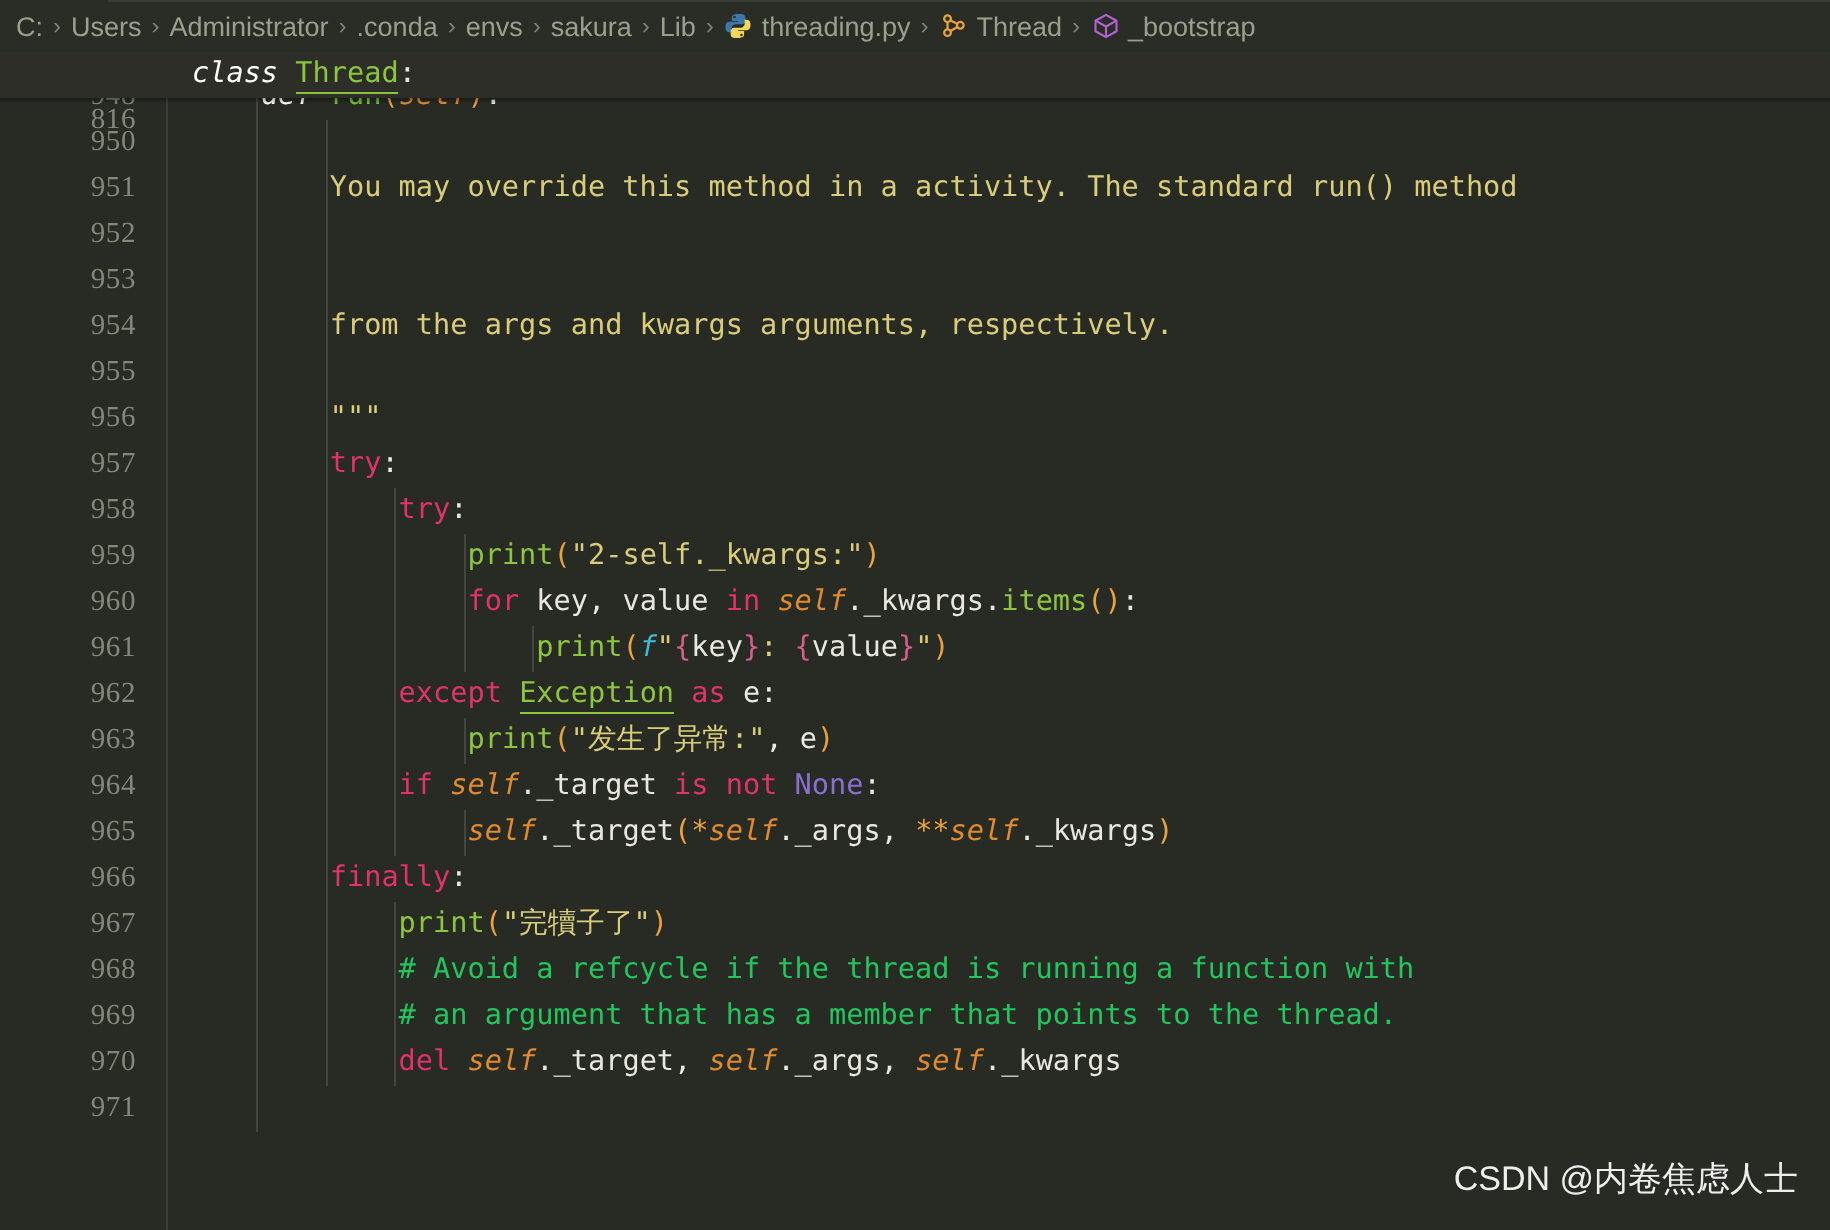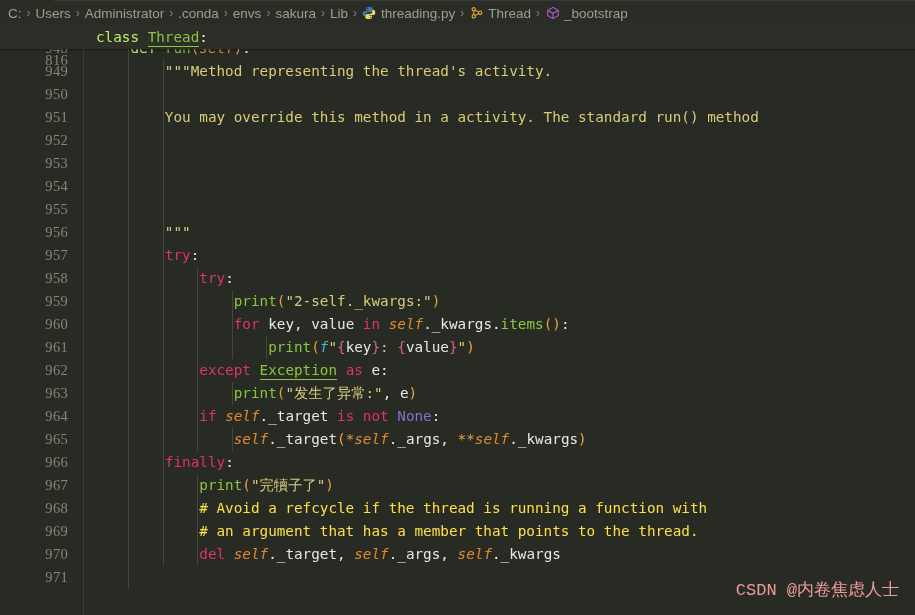--- a/index.html
+++ b/index.html
@@ -127,48 +127,48 @@
   
   .iguide {
     position: absolute;
     width: 1px;
     background: #45473e;
     z-index: 1;
   }
 
   
   .t-kw      { color: #e0326c; text-align: center; }           
-  .t-def     { color: #bef264; }  
+  .t-def     { color: #ffffff; font-style: italic; }  
   .t-fn      { color: #8cc63f; }           
   .t-fndef   { color: #6fca3a; }           
   .t-cls     { color: #8cc63f; }           
   .t-self    { color: #e08a2e; font-style: italic; }
   .t-plain   { color: #e8e8e0; }
   .t-str     { color: #d9cd7a; }
   .t-doc     { color: #d9cd7a; }
-  .t-com     { color: #fde047; }
+  .t-com     { color: #22c55e; }
   .t-none    { color: #8a6fd0; }
   .t-punct   { color: #e8a33d; }
   .t-op      { color: #e8a33d; }
   .t-fprefix { color: #41b8d8; font-style: italic; }
   .t-brace   { color: #d2608e; }
   .t-fvar    { color: #e8e8e0; }
 
   .underline-occ {
     border-bottom: 1.5px solid #8cc63f;
     padding-bottom: 1px;
   }
 
   
   .watermark {
     position: absolute;
     right: 16px;
     bottom: 14px;
-    color: #fca5a5;
-    font-family: Liberation Mono, monospace;
+    color: #ffffff;
+    font-family: Liberation Sans, sans-serif;
     font-size: 17px;
     opacity: 0.92;
     z-index: 40;
     pointer-events: none;
     white-space: nowrap;
   }
 </style>
 </head>
 <body>
 
@@ -242,26 +242,25 @@
           </svg>
         </span>
         <span>_bootstrap</span>
       </span>
     </div>
 
   <div class="editor">
     <div id="code-lines" style="position: relative; top: -12px;">
         <div class="code-line"><span class="lineno">947</span><span class="linetext"></span></div>
         <div class="code-line"><div class="iguide" style="left: 128.4px; top: 0px; height: 23px;"></div><span class="lineno">948</span><span class="linetext"><span class="t-plain">    </span><span class="t-def">def</span><span class="t-plain"> </span><span class="t-fndef">run</span><span class="t-punct">(</span><span class="t-self">self</span><span class="t-punct">)</span><span class="t-plain">:</span></span></div>
-        <div class="code-line"><div class="iguide" style="left: 128.4px; top: 0px; height: 23px;"></div><div class="iguide" style="left: 162.8px; top: 0px; height: 23px;"></div><span class="lineno">949</span><span class="linetext"><span class="t-doc">        """Method representing the thread's activity.</span></span></div>
         <div class="code-line"><div class="iguide" style="left: 128.4px; top: 0px; height: 23px;"></div><div class="iguide" style="left: 162.8px; top: 0px; height: 23px;"></div><span class="lineno">950</span><span class="linetext"></span></div>
         <div class="code-line"><div class="iguide" style="left: 128.4px; top: 0px; height: 23px;"></div><div class="iguide" style="left: 162.8px; top: 0px; height: 23px;"></div><span class="lineno">951</span><span class="linetext"><span class="t-doc">        You may override this method in a activity. The standard run() method</span></span></div>
         <div class="code-line"><div class="iguide" style="left: 128.4px; top: 0px; height: 23px;"></div><div class="iguide" style="left: 162.8px; top: 0px; height: 23px;"></div><span class="lineno">952</span></div>
         <div class="code-line"><div class="iguide" style="left: 128.4px; top: 0px; height: 23px;"></div><div class="iguide" style="left: 162.8px; top: 0px; height: 23px;"></div><span class="lineno">953</span></div>
-        <div class="code-line"><div class="iguide" style="left: 128.4px; top: 0px; height: 23px;"></div><div class="iguide" style="left: 162.8px; top: 0px; height: 23px;"></div><span class="lineno">954</span></div>
+        <div class="code-line"><div class="iguide" style="left: 128.4px; top: 0px; height: 23px;"></div><div class="iguide" style="left: 162.8px; top: 0px; height: 23px;"></div><span class="lineno">954</span><span class="linetext"><span class="t-doc">        from the args and kwargs arguments, respectively.</span></span></div>
         <div class="code-line"><div class="iguide" style="left: 128.4px; top: 0px; height: 23px;"></div><div class="iguide" style="left: 162.8px; top: 0px; height: 23px;"></div><span class="lineno">955</span><span class="linetext"></span></div>
         <div class="code-line"><div class="iguide" style="left: 128.4px; top: 0px; height: 23px;"></div><div class="iguide" style="left: 162.8px; top: 0px; height: 23px;"></div><span class="lineno">956</span><span class="linetext"><span class="t-doc">        """</span></span></div>
         <div class="code-line"><div class="iguide" style="left: 128.4px; top: 0px; height: 23px;"></div><div class="iguide" style="left: 162.8px; top: 0px; height: 23px;"></div><span class="lineno">957</span><span class="linetext"><span class="t-plain">        </span><span class="t-kw">try</span><span class="t-plain">:</span></span></div>
         <div class="code-line"><div class="iguide" style="left: 128.4px; top: 0px; height: 23px;"></div><div class="iguide" style="left: 162.8px; top: 0px; height: 23px;"></div><div class="iguide" style="left: 197.2px; top: 0px; height: 23px;"></div><span class="lineno">958</span><span class="linetext"><span class="t-plain">            </span><span class="t-kw">try</span><span class="t-plain">:</span></span></div>
         <div class="code-line"><div class="iguide" style="left: 128.4px; top: 0px; height: 23px;"></div><div class="iguide" style="left: 162.8px; top: 0px; height: 23px;"></div><div class="iguide" style="left: 197.2px; top: 0px; height: 23px;"></div><div class="iguide" style="left: 231.6px; top: 0px; height: 23px;"></div><span class="lineno">959</span><span class="linetext"><span class="t-plain">                </span><span class="t-fn">print</span><span class="t-punct">(</span><span class="t-str">"2-self._kwargs:"</span><span class="t-punct">)</span></span></div>
         <div class="code-line"><div class="iguide" style="left: 128.4px; top: 0px; height: 23px;"></div><div class="iguide" style="left: 162.8px; top: 0px; height: 23px;"></div><div class="iguide" style="left: 197.2px; top: 0px; height: 23px;"></div><div class="iguide" style="left: 231.6px; top: 0px; height: 23px;"></div><span class="lineno">960</span><span class="linetext"><span class="t-plain">                </span><span class="t-kw">for</span><span class="t-plain"> key, value </span><span class="t-kw">in</span><span class="t-plain"> </span><span class="t-self">self</span><span class="t-plain">._kwargs</span><span class="t-plain">.</span><span class="t-fn">items</span><span class="t-punct">()</span><span class="t-plain">:</span></span></div>
         <div class="code-line"><div class="iguide" style="left: 128.4px; top: 0px; height: 23px;"></div><div class="iguide" style="left: 162.8px; top: 0px; height: 23px;"></div><div class="iguide" style="left: 197.2px; top: 0px; height: 23px;"></div><div class="iguide" style="left: 231.6px; top: 0px; height: 23px;"></div><div class="iguide" style="left: 266px; top: 0px; height: 23px;"></div><span class="lineno">961</span><span class="linetext"><span class="t-plain">                    </span><span class="t-fn">print</span><span class="t-punct">(</span><span class="t-fprefix">f</span><span class="t-str">"</span><span class="t-brace">{</span><span class="t-fvar">key</span><span class="t-brace">}</span><span class="t-str">: </span><span class="t-brace">{</span><span class="t-fvar">value</span><span class="t-brace">}</span><span class="t-str">"</span><span class="t-punct">)</span></span></div>
         <div class="code-line"><div class="iguide" style="left: 128.4px; top: 0px; height: 23px;"></div><div class="iguide" style="left: 162.8px; top: 0px; height: 23px;"></div><div class="iguide" style="left: 197.2px; top: 0px; height: 23px;"></div><span class="lineno">962</span><span class="linetext"><span class="t-plain">            </span><span class="t-kw">except</span><span class="t-plain"> </span><span class="t-cls underline-occ">Exception</span><span class="t-plain"> </span><span class="t-kw">as</span><span class="t-plain"> e:</span></span></div>
         <div class="code-line"><div class="iguide" style="left: 128.4px; top: 0px; height: 23px;"></div><div class="iguide" style="left: 162.8px; top: 0px; height: 23px;"></div><div class="iguide" style="left: 197.2px; top: 0px; height: 23px;"></div><div class="iguide" style="left: 231.6px; top: 0px; height: 23px;"></div><span class="lineno">963</span><span class="linetext"><span class="t-plain">                </span><span class="t-fn">print</span><span class="t-punct">(</span><span class="t-str">"发生了异常:"</span><span class="t-plain">, e</span><span class="t-punct">)</span></span></div>
         <div class="code-line"><div class="iguide" style="left: 128.4px; top: 0px; height: 23px;"></div><div class="iguide" style="left: 162.8px; top: 0px; height: 23px;"></div><div class="iguide" style="left: 197.2px; top: 0px; height: 23px;"></div><span class="lineno">964</span><span class="linetext"><span class="t-plain">            </span><span class="t-kw">if</span><span class="t-plain"> </span><span class="t-self">self</span><span class="t-plain">._target </span><span class="t-kw">is</span><span class="t-plain"> </span><span class="t-kw">not</span><span class="t-plain"> </span><span class="t-none">None</span><span class="t-plain">:</span></span></div>

